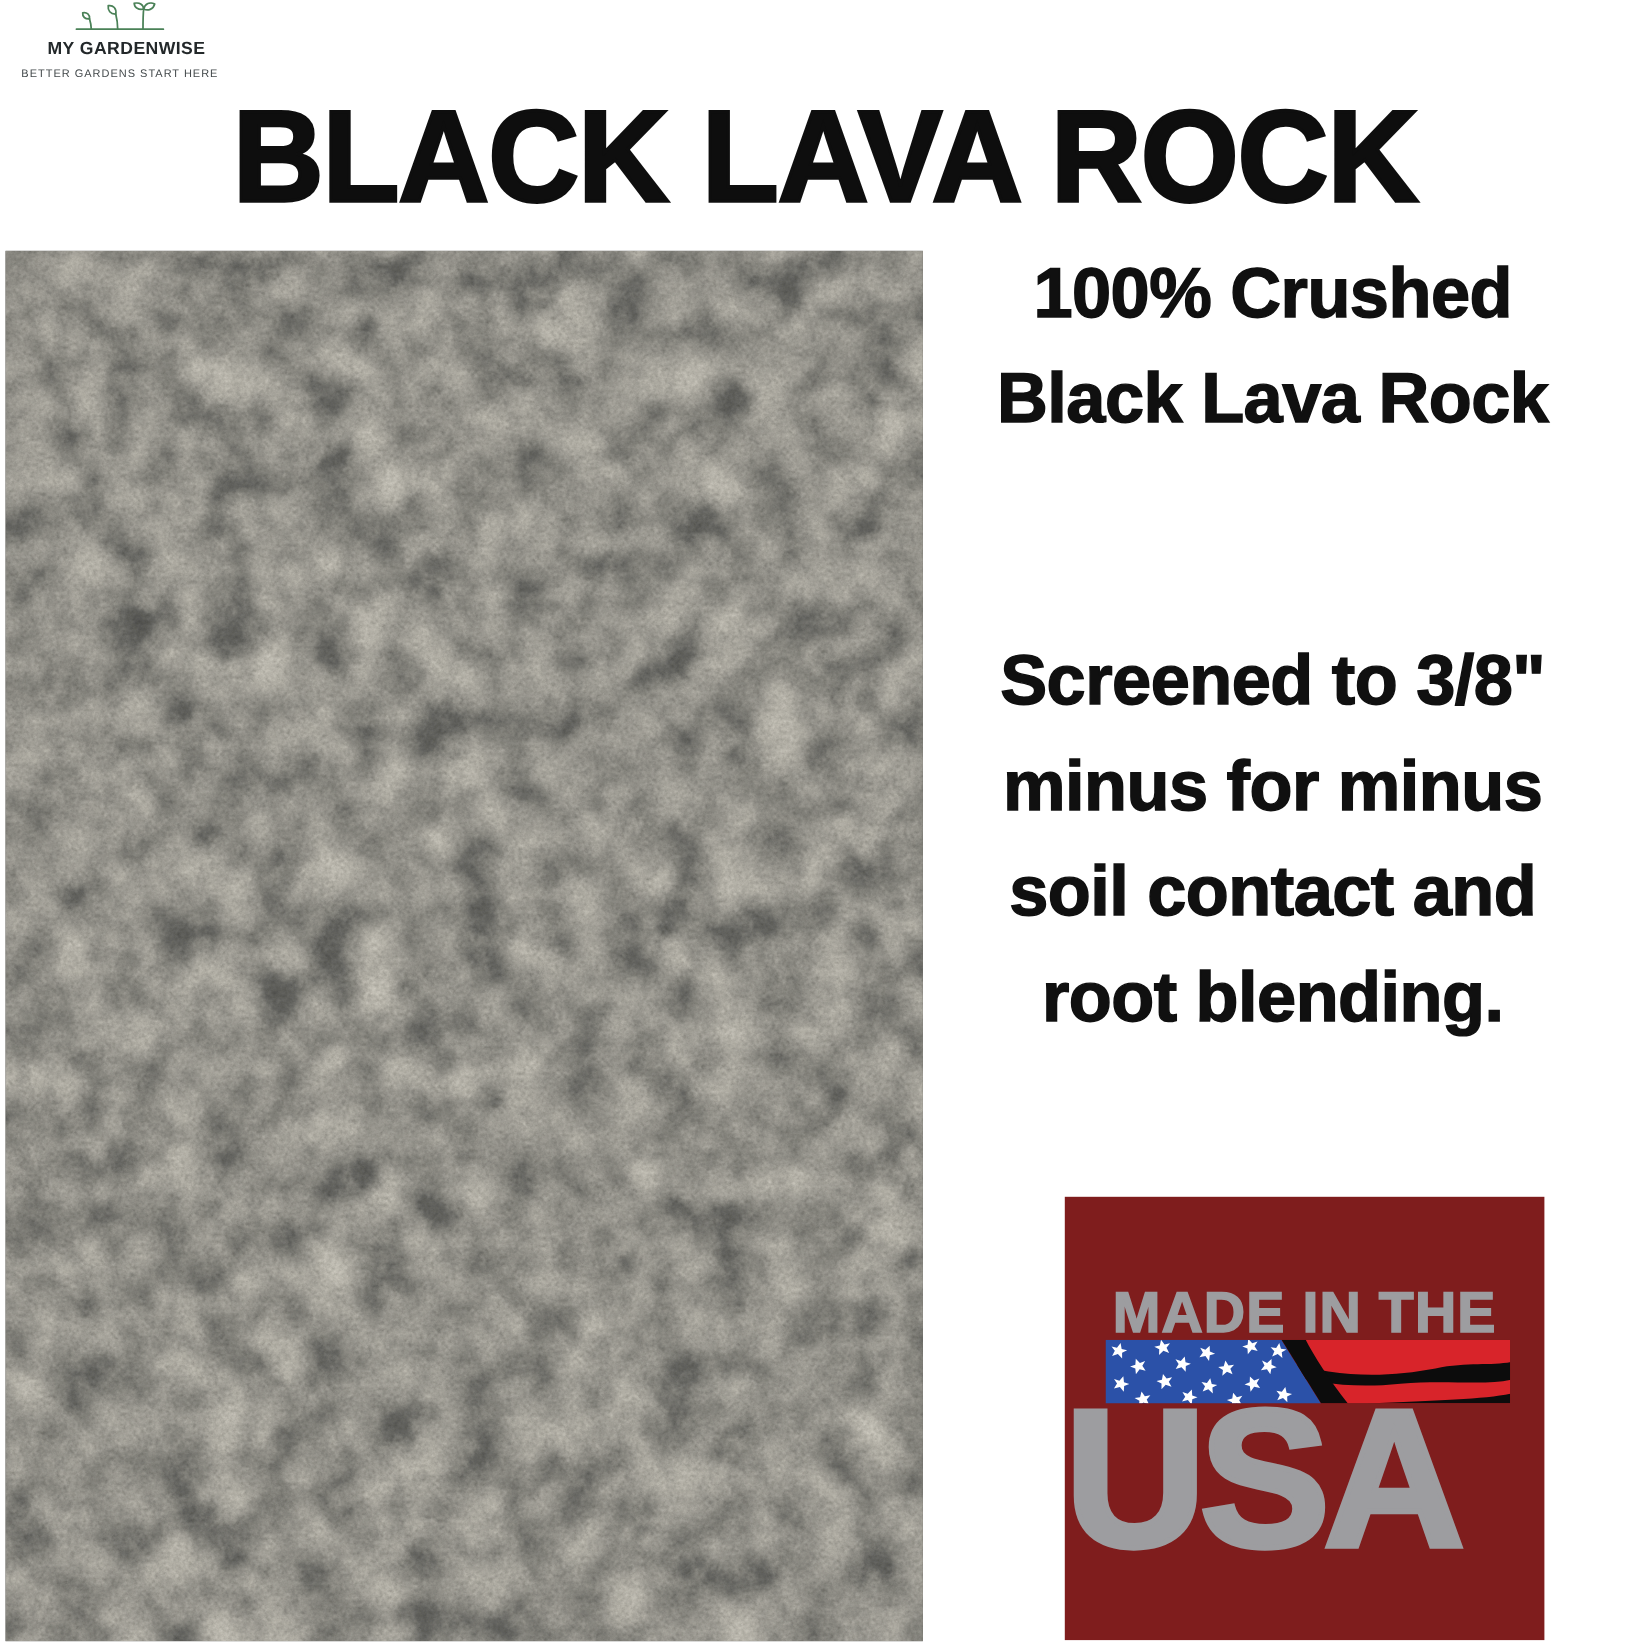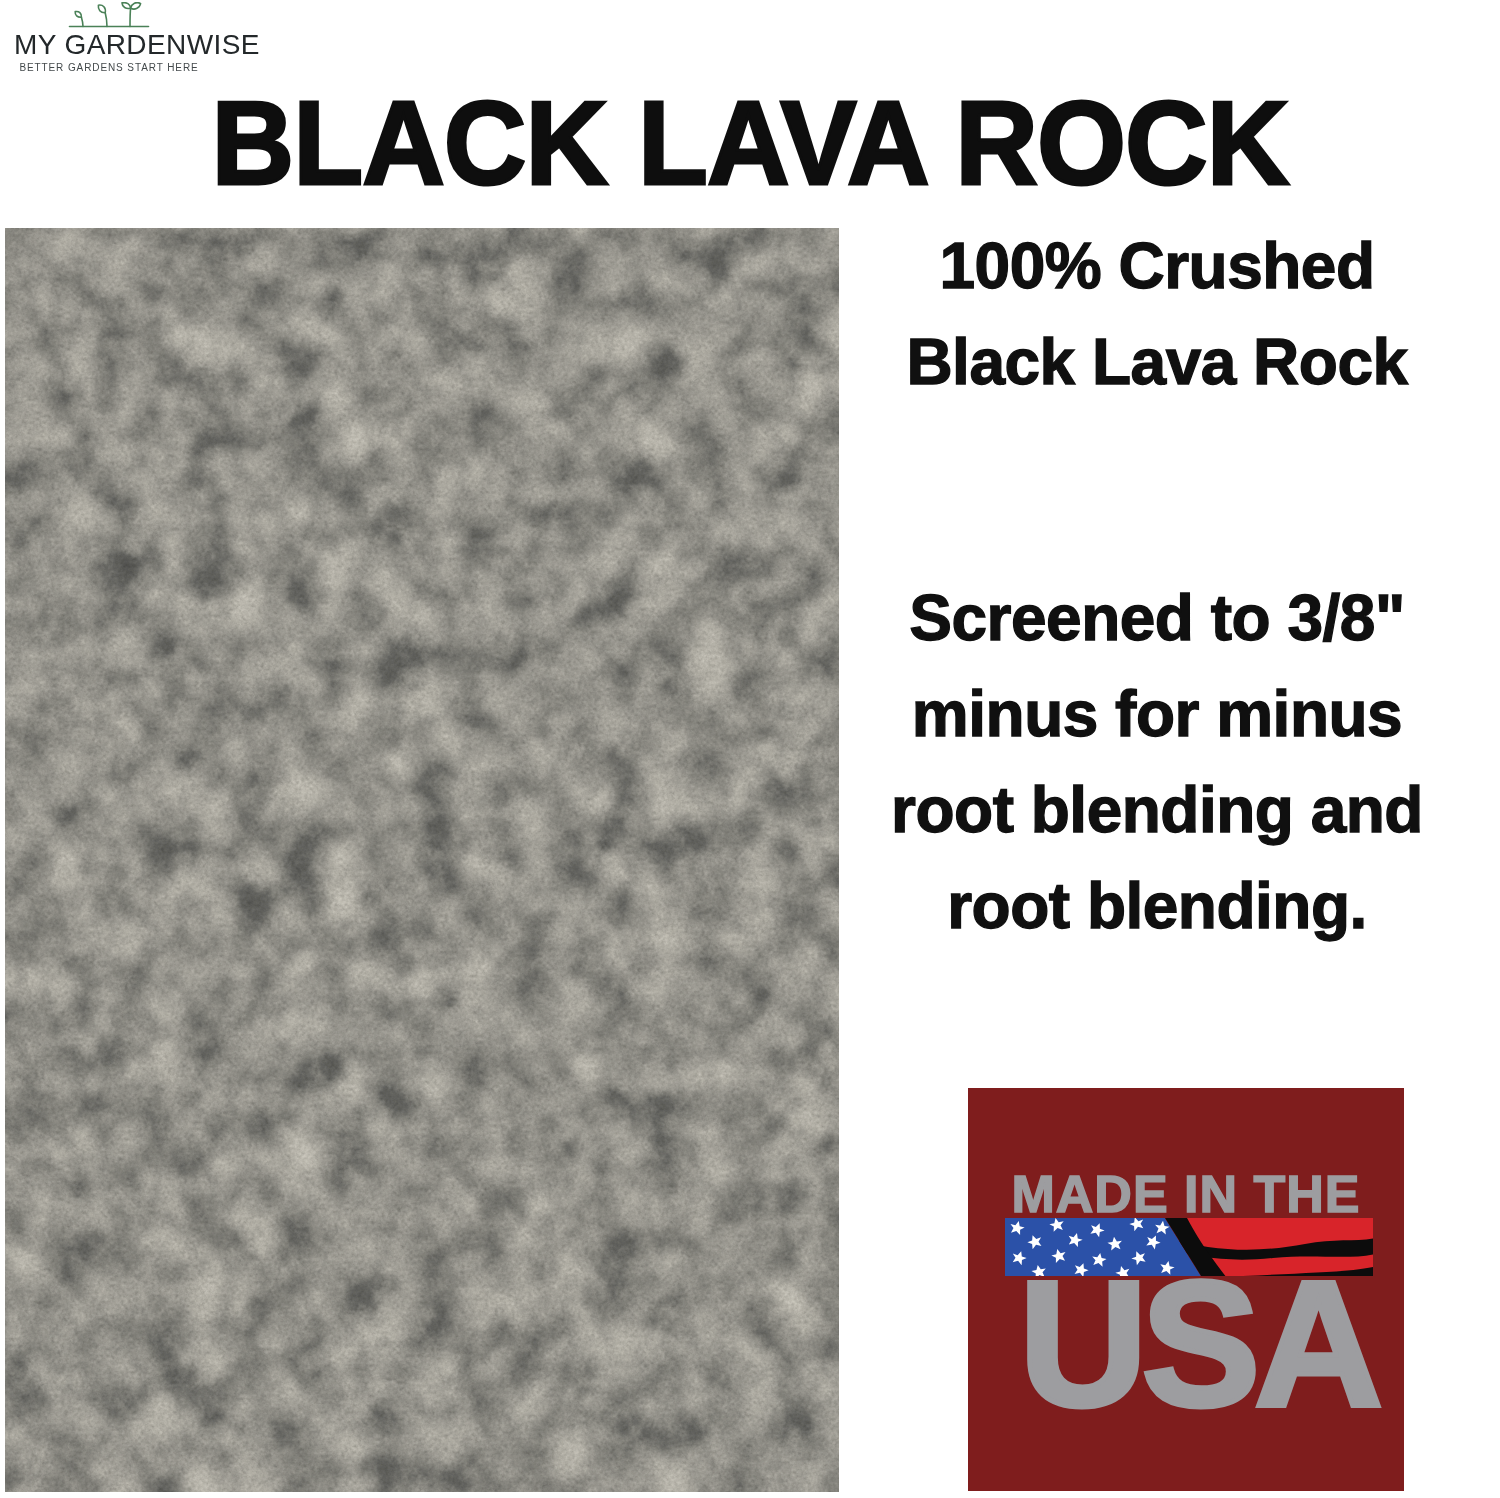--- a/index.html
+++ b/index.html
@@ -7,21 +7,21 @@
     width:1500px;height:1498px;background:#ffffff;
     font-family:"Liberation Sans", sans-serif;
     position:relative;overflow:hidden;
   }
   .canvas{position:absolute;inset:0;}
 
   
   .logo{position:absolute;left:2px;top:2px;width:214px;text-align:center;}
   .logo-icon{display:block;margin:0 auto 2px auto;}
   .brand-name{
-    font-size:28px;font-weight:400;letter-spacing:0.4px;color:#23282a;
+    font-size:16px;font-weight:700;letter-spacing:0.4px;color:#23282a;
     line-height:28px;white-space:nowrap;margin-left:12px;
   }
   .brand-tagline{
     font-size:10px;font-weight:400;letter-spacing:0.9px;color:#43494b;
     line-height:15px;margin-top:1px;white-space:nowrap;
   }
 
   
   .product-title{
     position:absolute;top:84px;left:0;width:100%;
@@ -53,23 +53,23 @@
     background:#7f1d1d;
   }
   .badge-line1{
     position:absolute;top:80px;left:0;width:100%;text-align:center;
     color:#9d9da0;font-size:52px;line-height:1;font-weight:700;
     letter-spacing:1px;-webkit-text-stroke:1.5px #9d9da0;white-space:nowrap;
   }
   .badge-flag{position:absolute;left:37px;top:130px;width:368px;height:58px;}
   .badge-flag svg{display:block;width:100%;height:100%;}
   .badge-line2{
-    position:absolute;top:167px;left:0;width:100%;text-align:center;
+    position:absolute;top:167px;left:0;width:100%;text-align:left;
     color:#9d9da0;font-size:178px;line-height:1;font-weight:700;
-    letter-spacing:-6px;-webkit-text-stroke:5px #9d9da0;white-space:nowrap;padding-left:12px;
+    letter-spacing:-6px;-webkit-text-stroke:5px #9d9da0;white-space:nowrap;
   }
 </style>
 </head>
 <body>
 
 <div class="canvas">
 
   <div class="logo">
     <svg class="logo-icon" width="82" height="27" viewBox="0 0 82 27">
       <g fill="none" stroke="#4a8157" stroke-width="1.6" stroke-linecap="round" stroke-linejoin="round">
@@ -113,21 +113,21 @@
   </div>
 
   <div class="right-col">
     <div class="rc-par rc-par-1">
       <div class="rc-line">100% Crushed</div>
       <div class="rc-line">Black Lava Rock</div>
     </div>
     <div class="rc-par rc-par-2">
       <div class="rc-line">Screened to 3/8"</div>
       <div class="rc-line">minus for minus</div>
-      <div class="rc-line">root blending and</div>
+      <div class="rc-line">soil contact and</div>
       <div class="rc-line">root blending.</div>
     </div>
   </div>
 
   <div class="badge">
     <div class="badge-line1">MADE IN THE</div>
 
     <div class="badge-flag">
       <svg viewBox="0 0 368 58">
         <defs>

